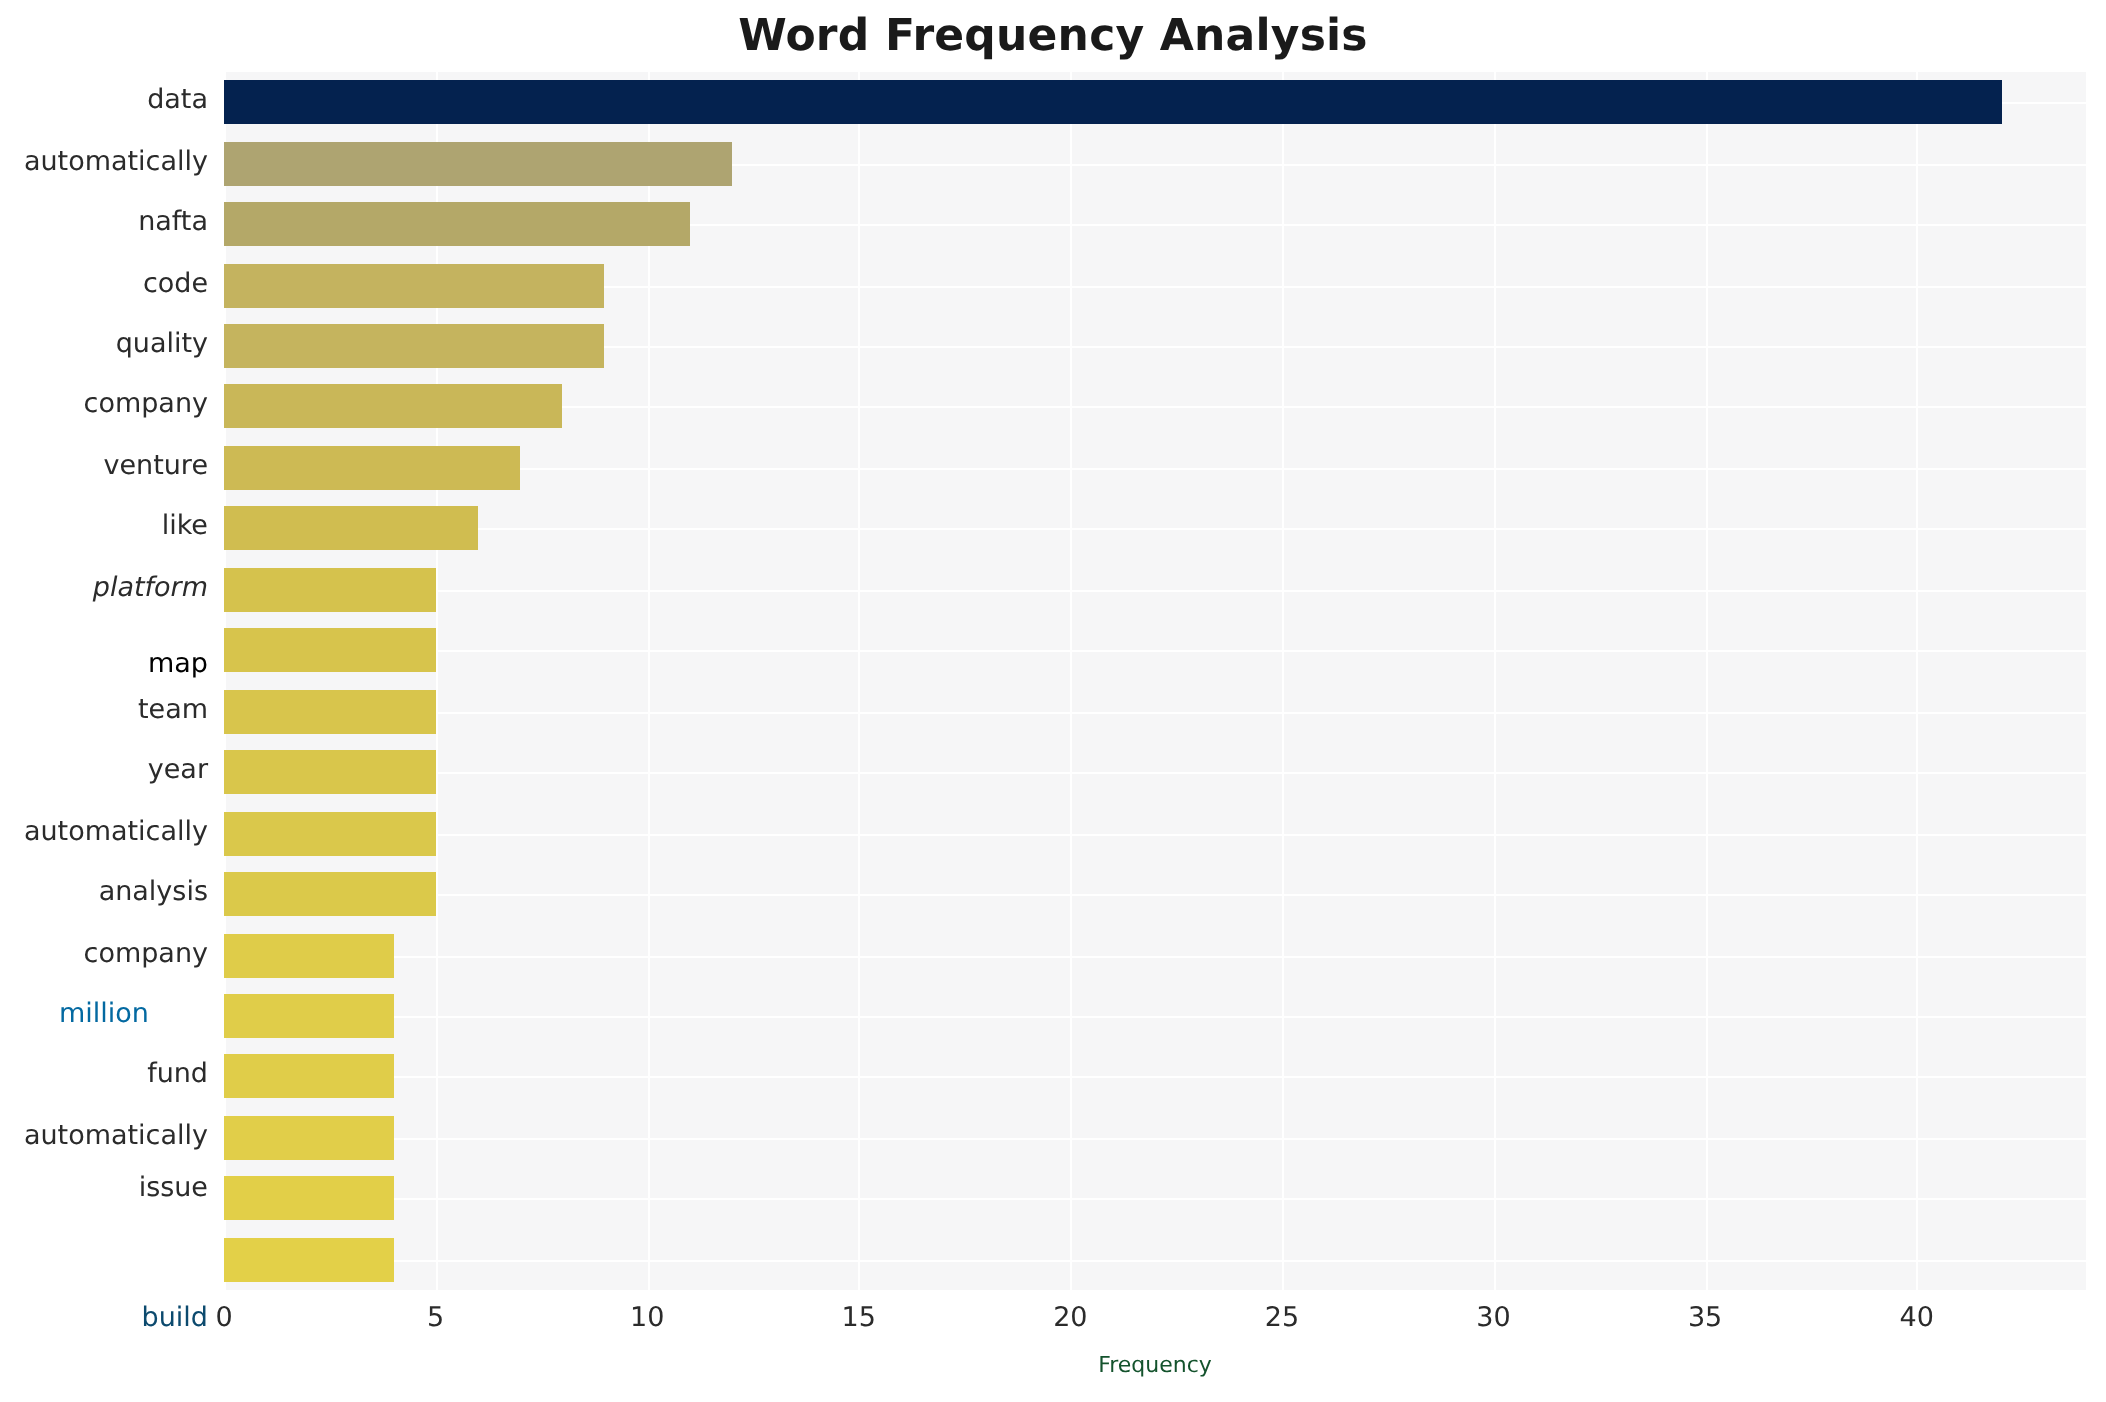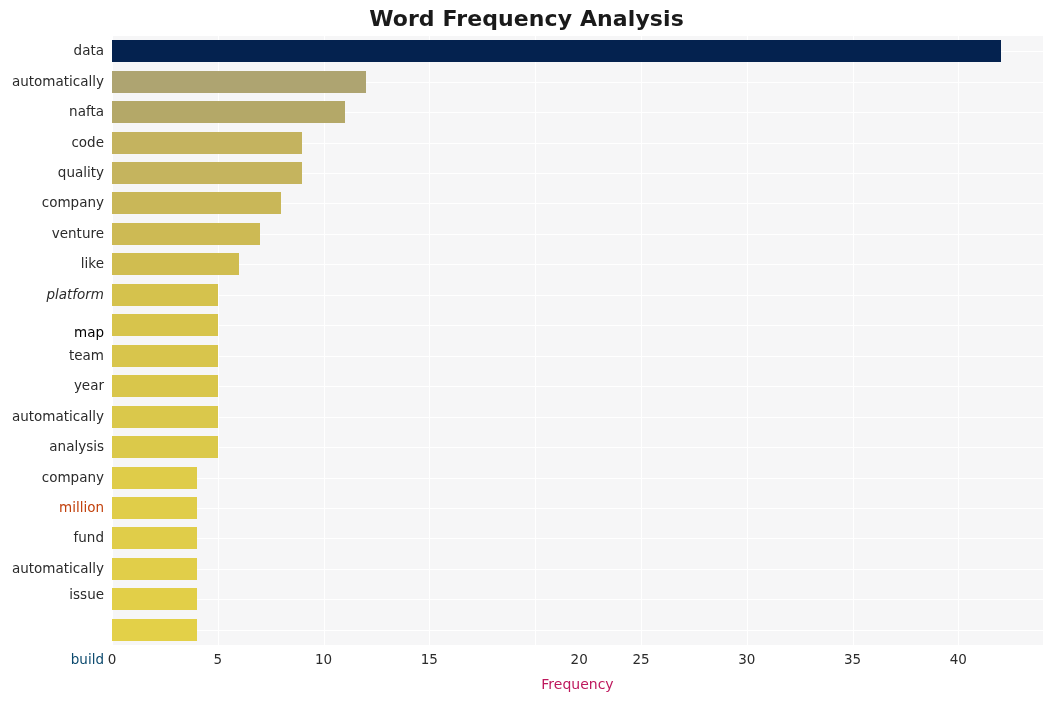--- a/index.html
+++ b/index.html
@@ -104,22 +104,22 @@
     color: #2b2b2b;
     transform: translateX(-50%);
     white-space: nowrap;
   }
   #x-axis-label {
     position: absolute;
     top: 31px;
     left: 0;
     width: 931px;
     text-align: center;
-    font-size: 14px;
-    color: #be185d;
+    font-size: 11px;
+    color: #14532d;
   }
 </style>
 </head>
 <body>
 
 <div id="figure">
 
   <div id="chart-title">Word Frequency Analysis</div>
 
   <div id="plot-area">
@@ -227,33 +227,33 @@
       <div class="y-tick-label" style="top: 158.475px; color: rgb(43, 43, 43);">company</div>
       <div class="y-tick-label" style="top: 188.925px; color: rgb(43, 43, 43);">venture</div>
       <div class="y-tick-label" style="top: 219.375px; color: rgb(43, 43, 43);">like</div>
       <div class="y-tick-label" style="top: 249.825px; color: rgb(43, 43, 43); font-style: italic;">platform</div>
       <div class="y-tick-label" style="top: 288px; color: #000000;">map</div>
       <div class="y-tick-label" style="top: 310.725px; color: rgb(43, 43, 43);">team</div>
       <div class="y-tick-label" style="top: 341.175px; color: rgb(43, 43, 43);">year</div>
       <div class="y-tick-label" style="top: 371.625px; color: rgb(43, 43, 43);">automatically</div>
       <div class="y-tick-label" style="top: 402.075px; color: rgb(43, 43, 43);">analysis</div>
       <div class="y-tick-label" style="top: 432.525px; color: rgb(43, 43, 43);">company</div>
-      <div class="y-tick-label" style="top: 462.975px; color: #c2410c;">million</div>
+      <div class="y-tick-label" style="top: 462.975px; color: #0369a1; text-align: center;">million</div>
       <div class="y-tick-label" style="top: 493.425px; color: rgb(43, 43, 43);">fund</div>
       <div class="y-tick-label" style="top: 523.875px; color: rgb(43, 43, 43);">automatically</div>
       <div class="y-tick-label" style="top: 550px; color: rgb(43, 43, 43);">issue</div>
       <div class="y-tick-label" style="top: 615px; color: #0c4a6e;">build</div>
     </div>
 
   <div id="x-axis">
     <div id="x-axis-label">Frequency</div>
   <div class="x-tick-label" style="left: 0px; color: rgb(43, 43, 43);">0</div>
       <div class="x-tick-label" style="left: 105.795px; color: rgb(43, 43, 43);">5</div>
       <div class="x-tick-label" style="left: 211.591px; color: rgb(43, 43, 43);">10</div>
       <div class="x-tick-label" style="left: 317.386px; color: rgb(43, 43, 43);">15</div>
-      <div class="x-tick-label" style="left: 423.182px; color: rgb(43, 43, 43); margin-left: 44px;">20</div>
+      <div class="x-tick-label" style="left: 423.182px; color: rgb(43, 43, 43);">20</div>
       <div class="x-tick-label" style="left: 528.977px; color: rgb(43, 43, 43);">25</div>
       <div class="x-tick-label" style="left: 634.773px; color: rgb(43, 43, 43);">30</div>
       <div class="x-tick-label" style="left: 740.568px; color: rgb(43, 43, 43);">35</div>
       <div class="x-tick-label" style="left: 846.364px; color: rgb(43, 43, 43);">40</div>
     </div>
 
 </div>
 
 </body></html>

